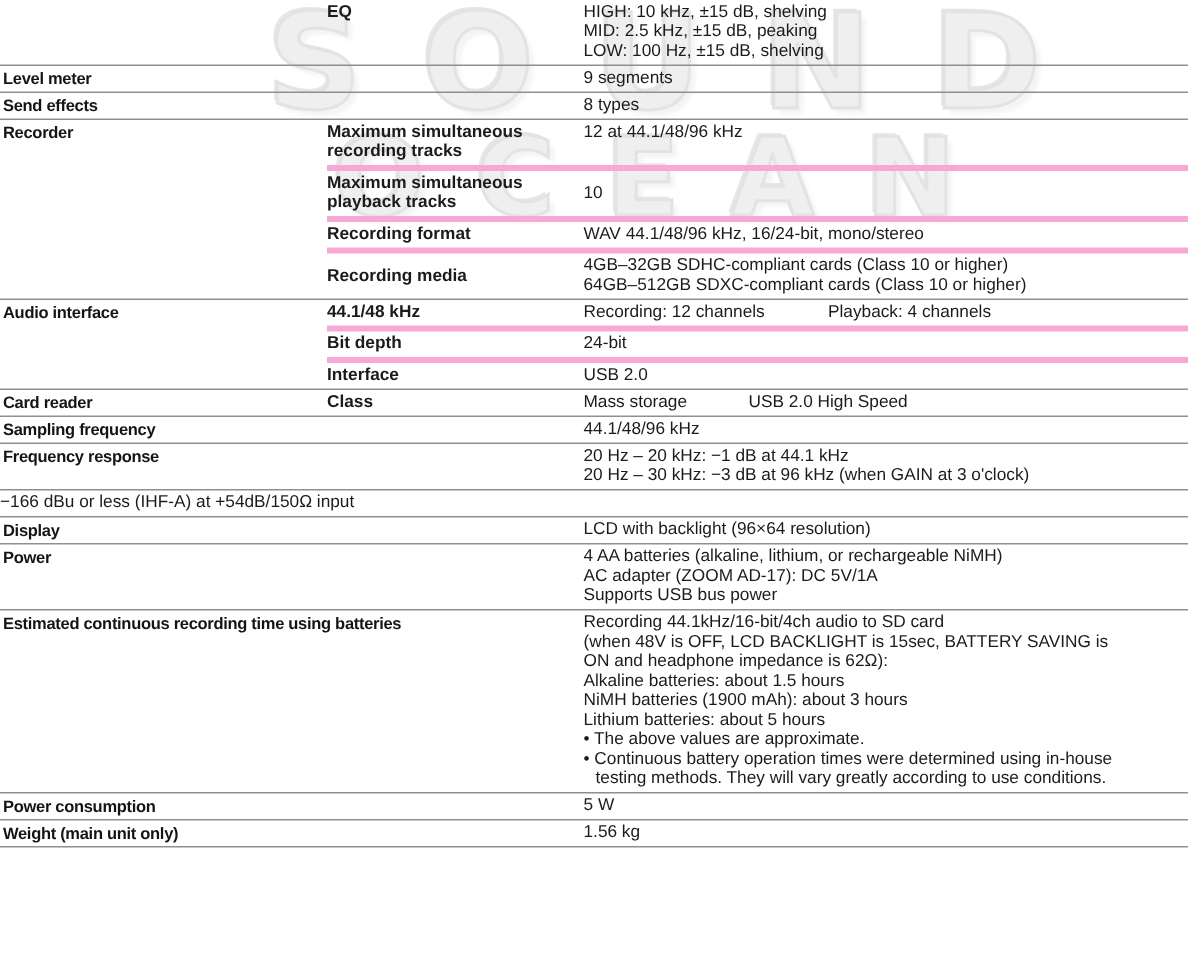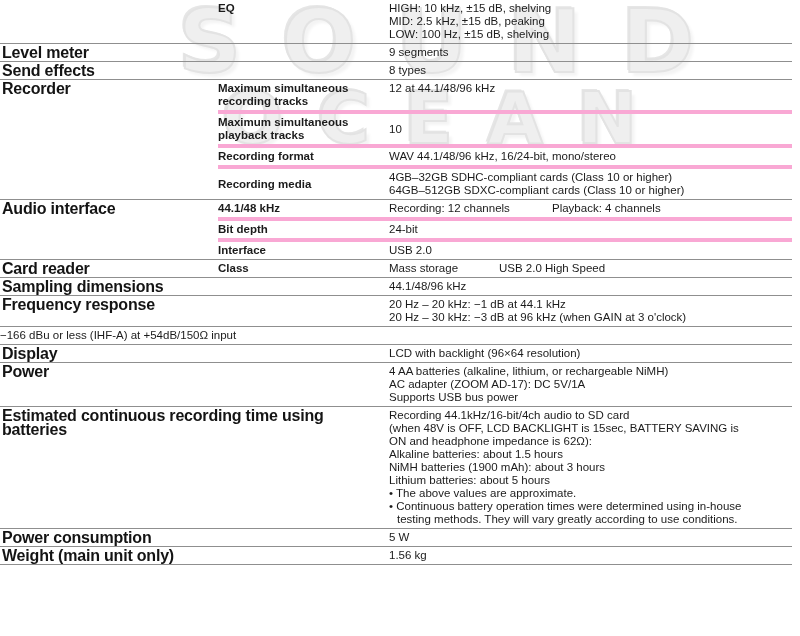--- a/index.html
+++ b/index.html
@@ -29,21 +29,21 @@
   .spec-table{
     position:relative;
     z-index:1;
     width:792px;
     border-bottom:1px solid #8f8f8f;
   }
   .row{display:flex;border-top:1px solid #8f8f8f;}
   .row.first{border-top:none;}
   .col1{
     width:218px;flex:none;box-sizing:border-box;
-    font-weight:bold;font-size:16px;line-height:14px;
+    font-weight:bold;font-size:11px;line-height:14px;
     letter-spacing:-0.2px;
     padding:2px 6px 1px 2px;color:#141414;
   }
   .col1.wide{width:389px;}
   .subwrap{flex:1;display:flex;flex-direction:column;}
   .sub{display:flex;flex:1;}
   .sub.bt{border-top:4px solid #f9a8d4;align-items:center;}
   .col2{
     width:171px;flex:none;box-sizing:border-box;
     font-weight:bold;font-size:11.5px;line-height:13px;
@@ -155,21 +155,21 @@
         <div class="subwrap">
           <div class="sub">
             <div class="col2">Class</div>
             <div class="col3">
               <div class="vline"><span style="display: inline-block; width: 110px;">Mass storage</span><span>USB 2.0 High Speed</span></div>
             </div>
           </div>
         </div>
       </div>
       <div class="row">
-        <div class="col1 wide">Sampling dimensions</div>
+        <div class="col1 wide">Sampling frequency</div>
         <div class="subwrap">
           <div class="sub">
             <div class="col3">
               <div class="vline">44.1/48/96 kHz</div>
             </div>
           </div>
         </div>
       </div>
       <div class="row">
         <div class="col1 wide">Frequency response</div>

